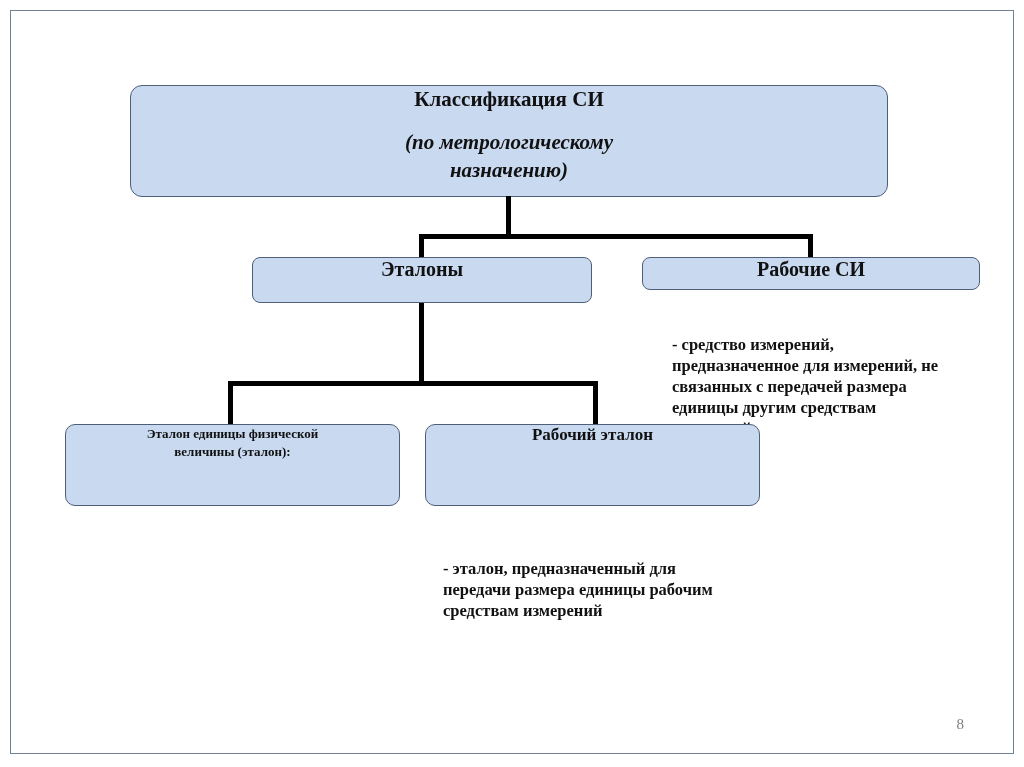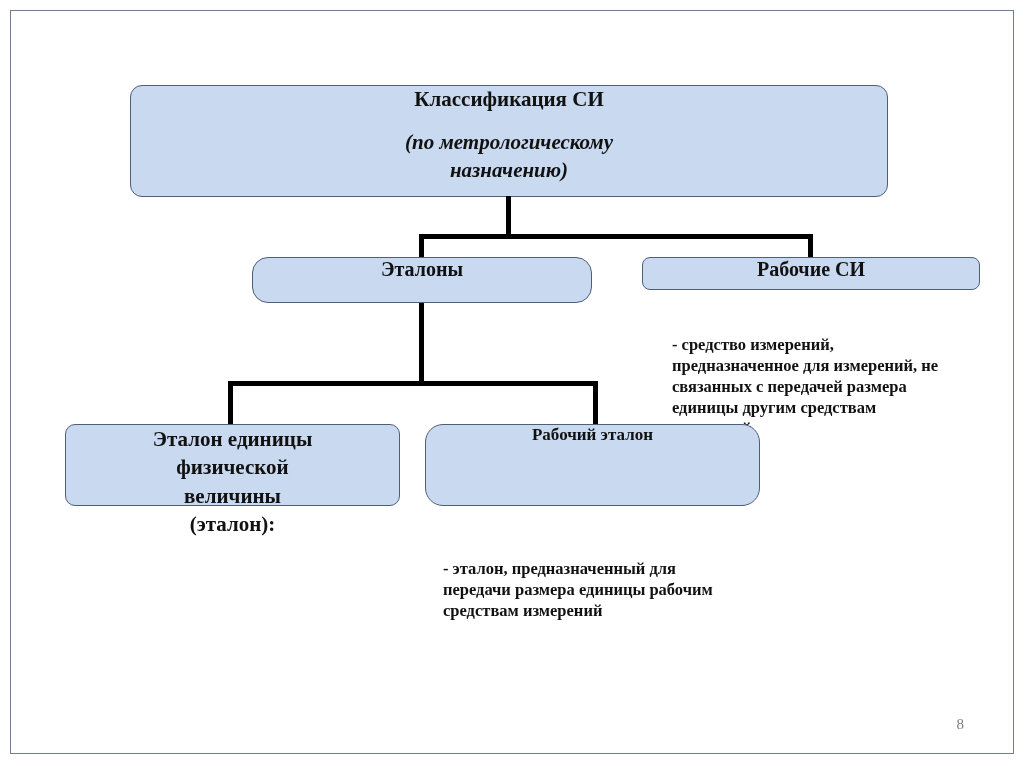--- a/index.html
+++ b/index.html
@@ -43,43 +43,43 @@
   .box-root .t2 {
     display: block;
     font-style: italic;
     max-width: 290px;
     margin: 16px auto;
   }
 
   .box-etalony {
     left: 252px; top: 257px;
     width: 340px; height: 46px;
-    border-radius: 16px;
+    border-radius: 8px;
     font-size: 20px;
   }
   .box-rabochie {
     left: 642px; top: 257px;
     width: 338px; height: 33px;
     border-radius: 8px;
     font-size: 20px;
   }
 
   .box-leaf-left {
     left: 65px; top: 424px;
     width: 335px; height: 82px;
     border-radius: 10px;
-    font-size: 21px;
+    font-size: 13px;
     line-height: 1.35;
   }
   .box-leaf-left .inner { display: block; max-width: 180px; margin: 0 auto; }
 
   .box-leaf-right {
     left: 425px; top: 424px;
     width: 335px; height: 82px;
-    border-radius: 18px;
+    border-radius: 10px;
     font-size: 17px;
   }
 
   .conn { position: absolute; background: #000000; }
   .c-v1  { left: 506px; top: 196px; width: 5px; height: 43px; }
   .c-h1  { left: 419px; top: 234px; width: 394px; height: 5px; }
   .c-v2a { left: 419px; top: 234px; width: 5px; height: 24px; }
   .c-v2b { left: 808px; top: 234px; width: 5px; height: 24px; }
   .c-v3  { left: 419px; top: 303px; width: 5px; height: 83px; }
   .c-h2  { left: 228px; top: 381px; width: 370px; height: 5px; }

